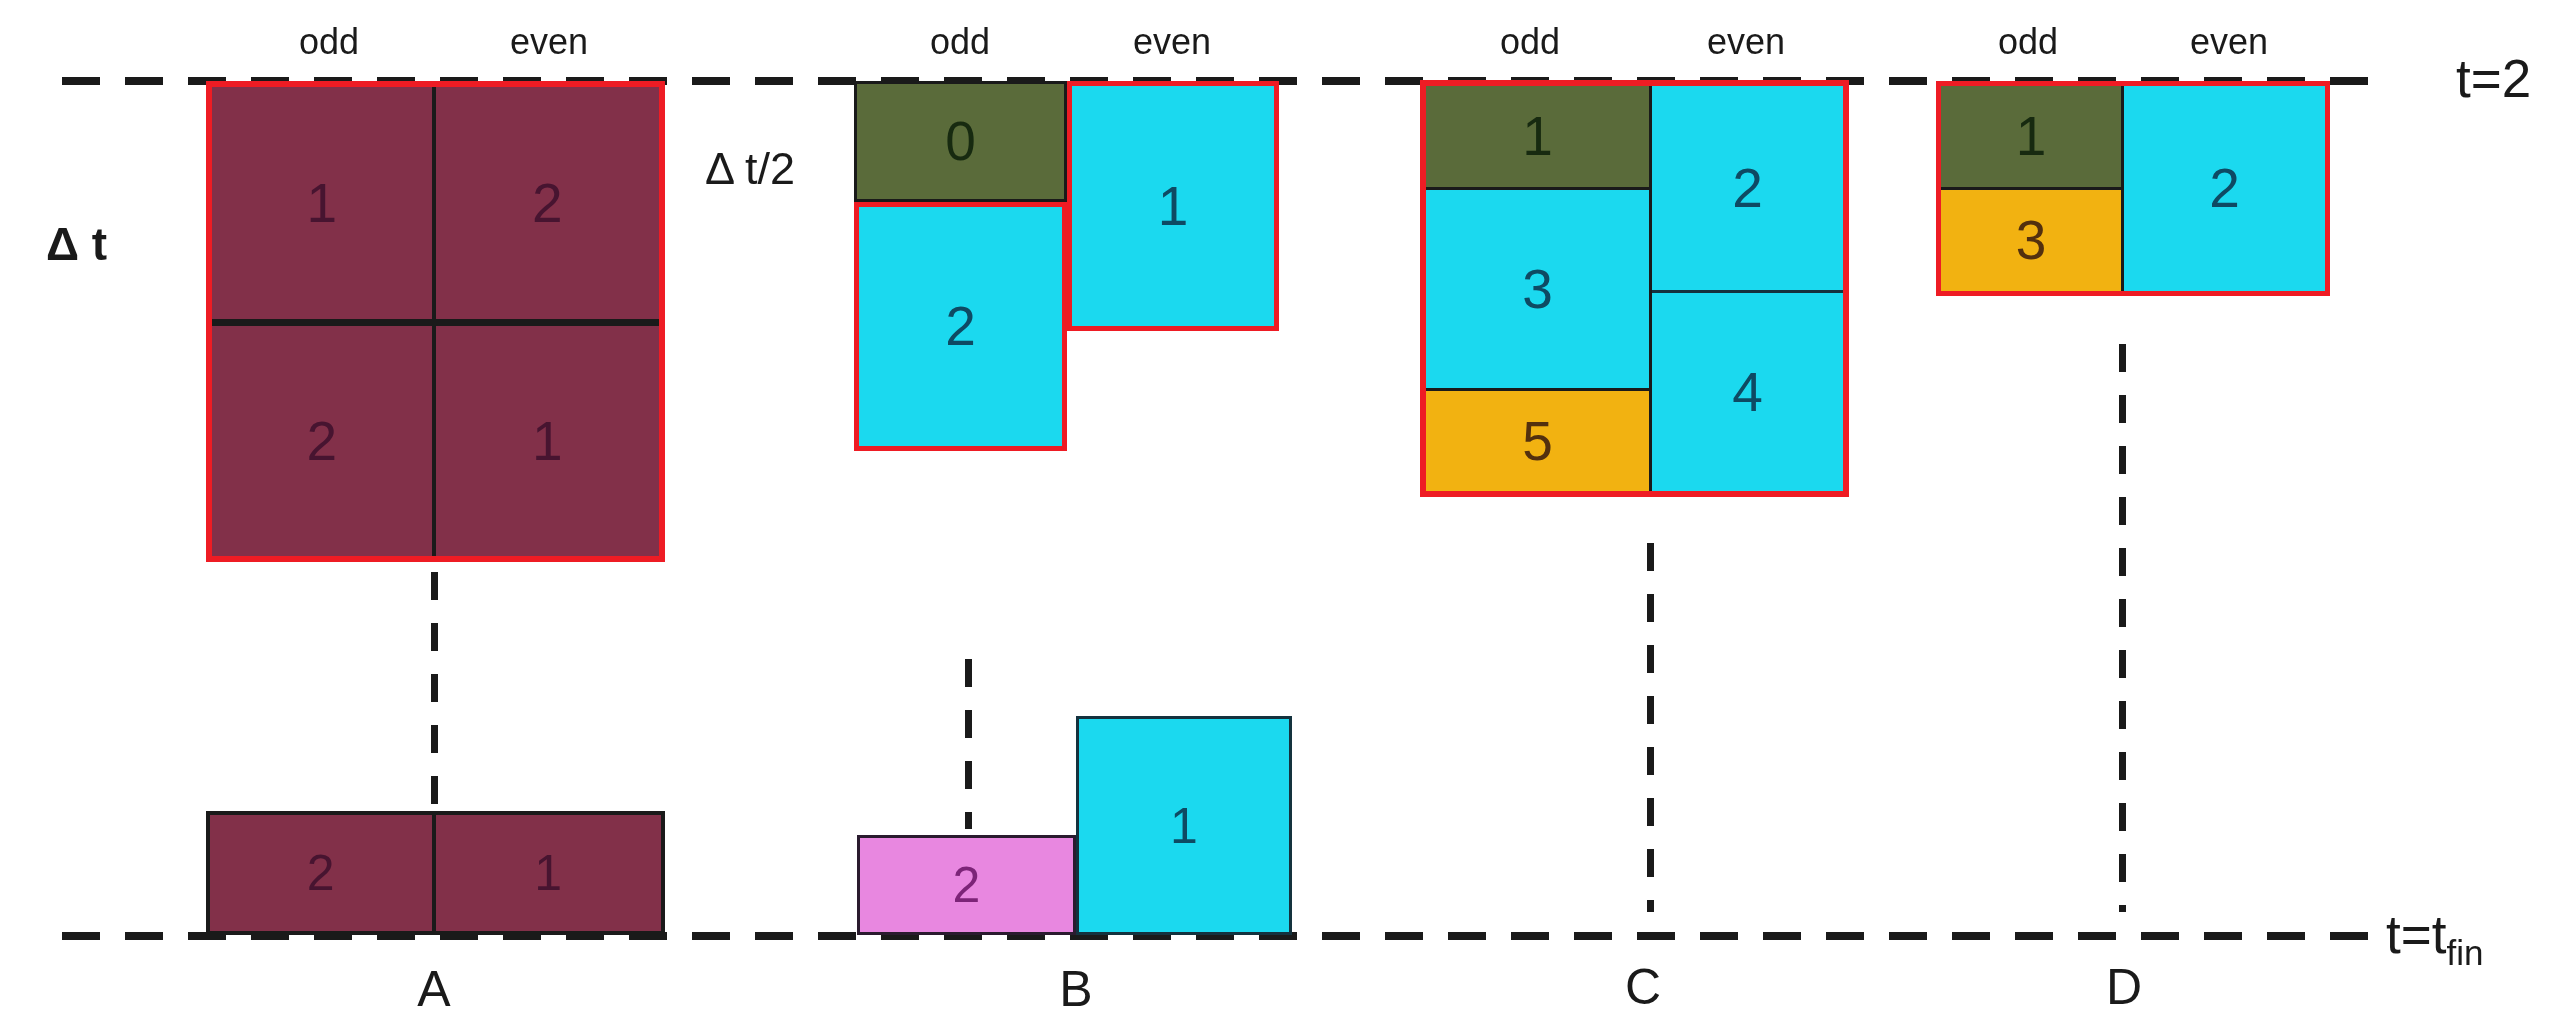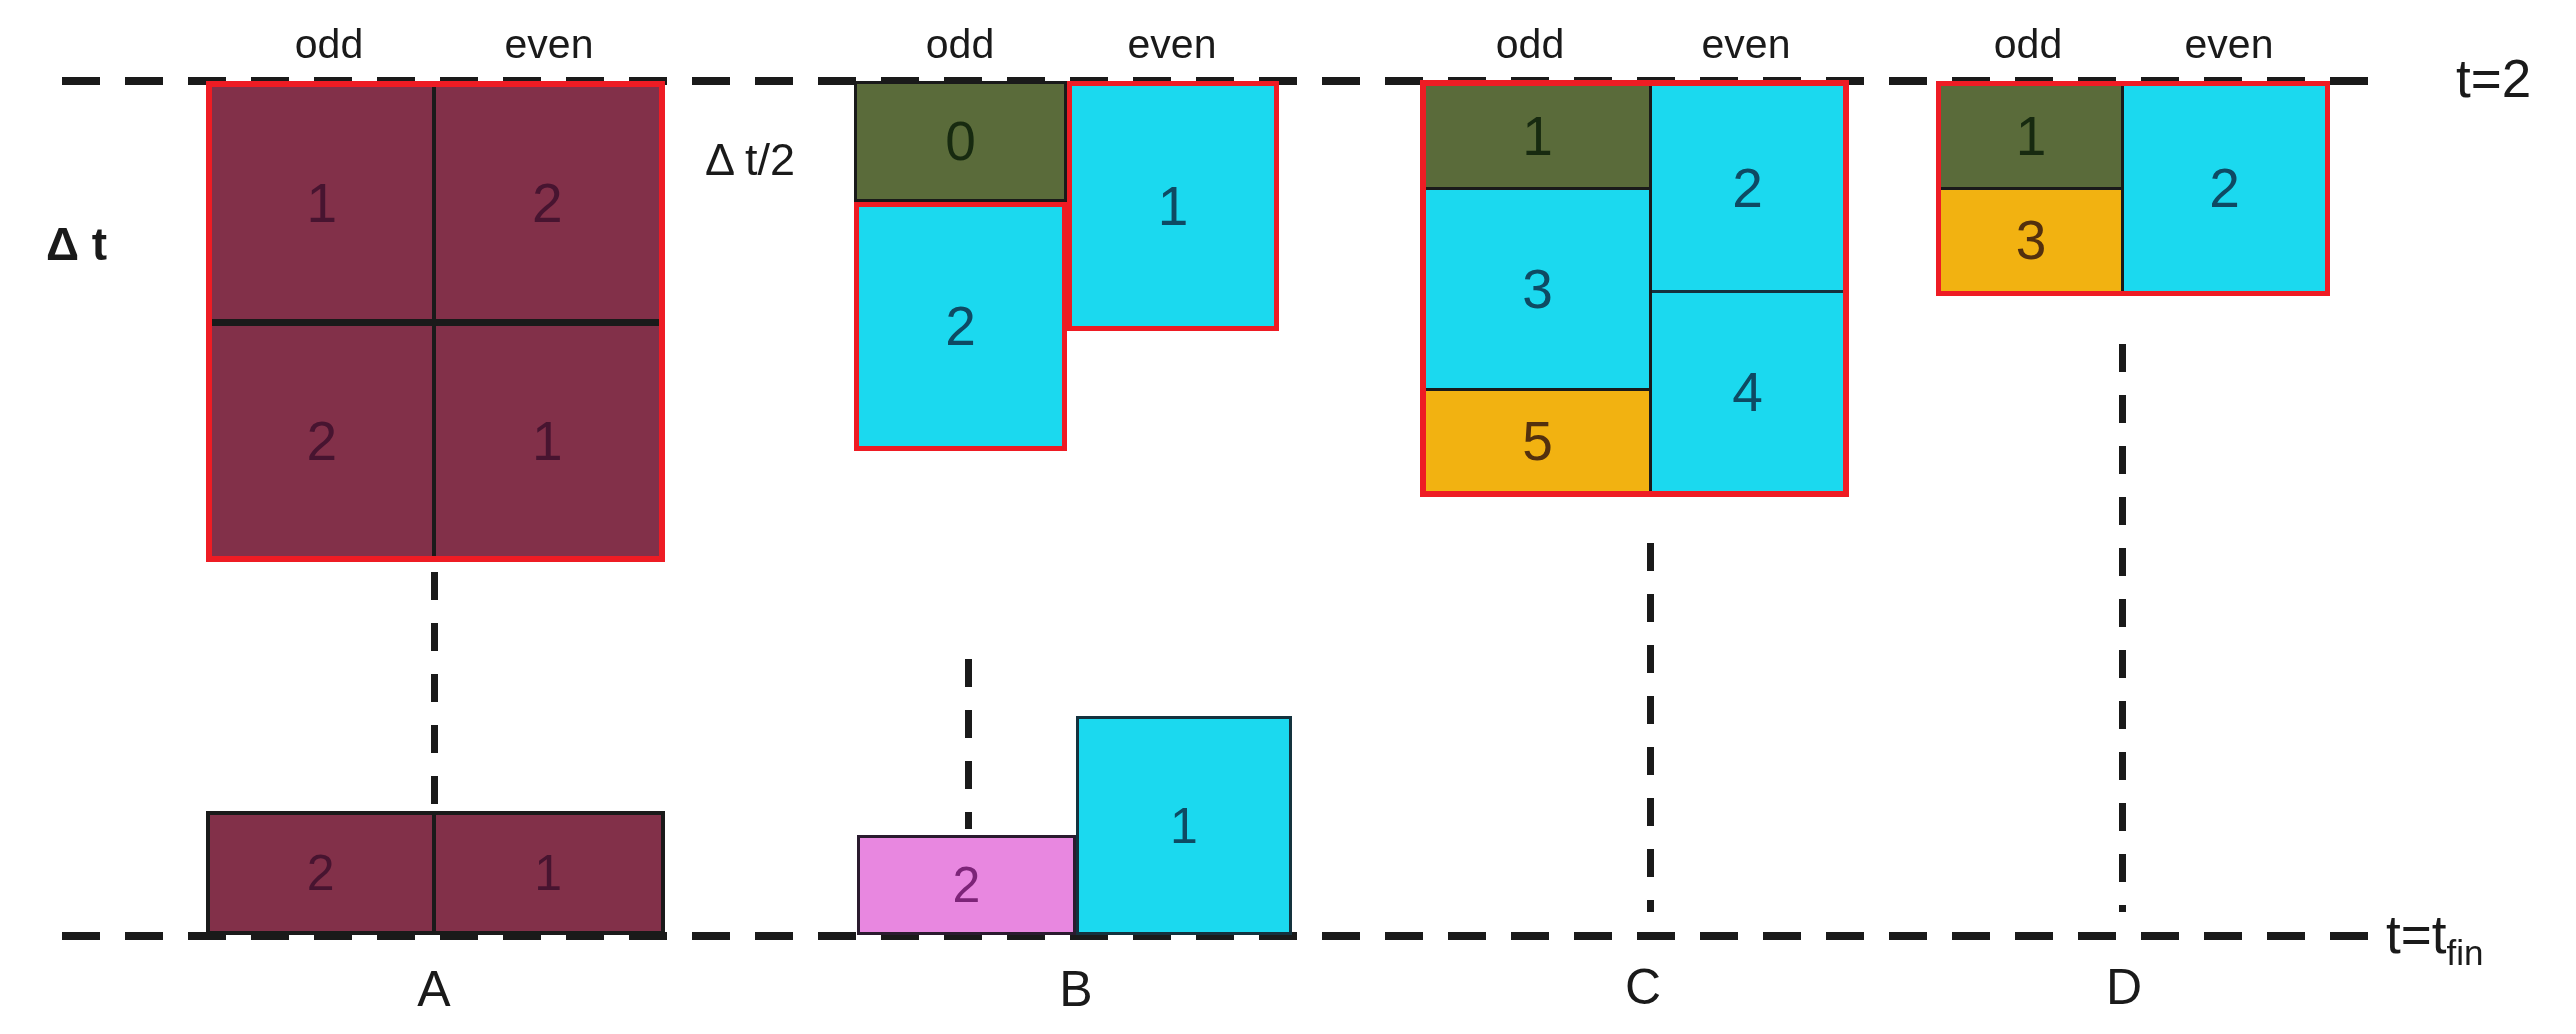--- a/index.html
+++ b/index.html
@@ -30,21 +30,21 @@
   .pink-num{color:#7c2478;}
   
   .frame{position:absolute;box-sizing:border-box;border:6.6px solid #ee1c24;display:flex;}
   .col{display:flex;flex-direction:column;box-sizing:border-box;height:100%;}
   .col .blk{box-sizing:border-box;display:flex;align-items:center;justify-content:center;}
   
   .pAb{position:absolute;left:206px;top:811px;width:459px;height:124px;background:#823049;
        border:4.1px solid #1a1a1a;box-sizing:border-box;display:grid;grid-template-columns:50% 50%;}
   .pAb .cell{display:flex;align-items:center;justify-content:center;box-sizing:border-box;}
   .pAb .left{border-right:4.1px solid #1a1a1a;}
-  .label{position:absolute;font-size:41px;transform:translateX(-50%);white-space:nowrap;}
+  .label{position:absolute;font-size:36px;transform:translateX(-50%);white-space:nowrap;}
   .panel-letter{position:absolute;font-size:50px;transform:translateX(-50%);}
   .t-label{position:absolute;font-size:53px;white-space:nowrap;}
   .t-label sub{font-size:35px;margin-top:24px;}
   .step-label{position:absolute;font-size:46px;white-space:nowrap;}
 </style>
 </head>
 <body>
 
 <div class="canvas">
 
@@ -53,21 +53,21 @@
 
   <div class="vdash" style="left:431px;top:572px;height:236px;"></div>
   <div class="vdash" style="left:965px;top:659px;height:170px;"></div>
   <div class="vdash" style="left:1647px;top:543px;height:369px;"></div>
   <div class="vdash" style="left:2119px;top:344px;height:568px;"></div>
 
   <div class="t-label" style="left:2456px;top:48px;">t=2</div>
   <div class="t-label" style="left:2386px;top:904px;"><span>t=t</span><sub>fin</sub></div>
 
   <div class="step-label" style="left:46px;top:217px;font-weight:bold;">Δ t</div>
-  <div class="step-label" style="left:705px;top:134px;font-size:45px;">Δ t/2</div>
+  <div class="step-label" style="left:705px;top:143px;font-size:45px;">Δ t/2</div>
 
   <div class="label" style="left:329px;top:21px;">odd</div>
   <div class="label" style="left:549px;top:21px;">even</div>
   <div class="label" style="left:960px;top:21px;">odd</div>
   <div class="label" style="left:1172px;top:21px;">even</div>
   <div class="label" style="left:1530px;top:21px;">odd</div>
   <div class="label" style="left:1746px;top:21px;">even</div>
   <div class="label" style="left:2028px;top:21px;">odd</div>
   <div class="label" style="left:2229px;top:21px;">even</div>
 

